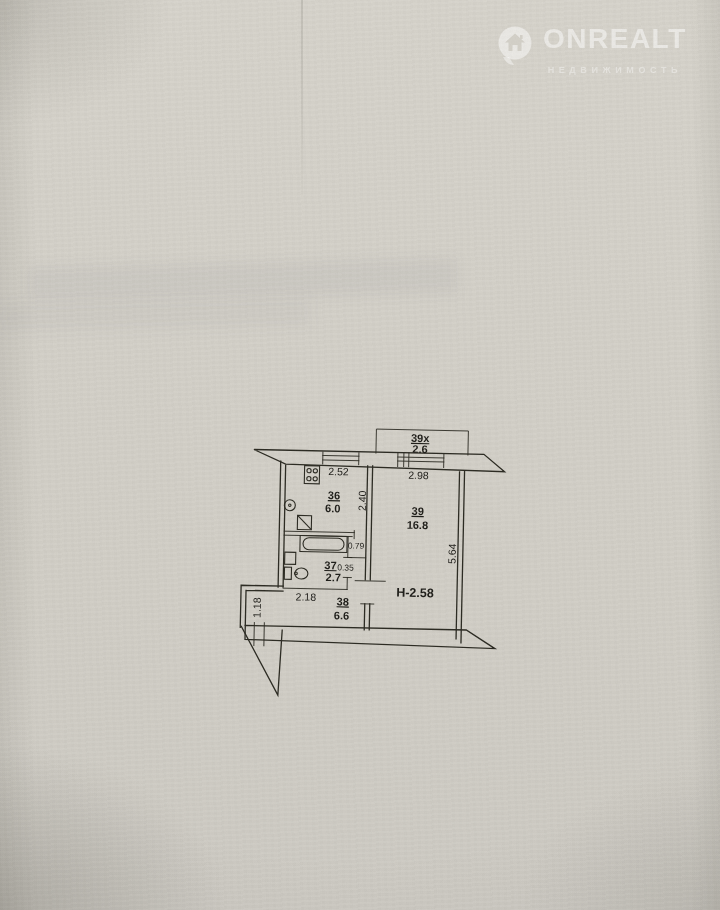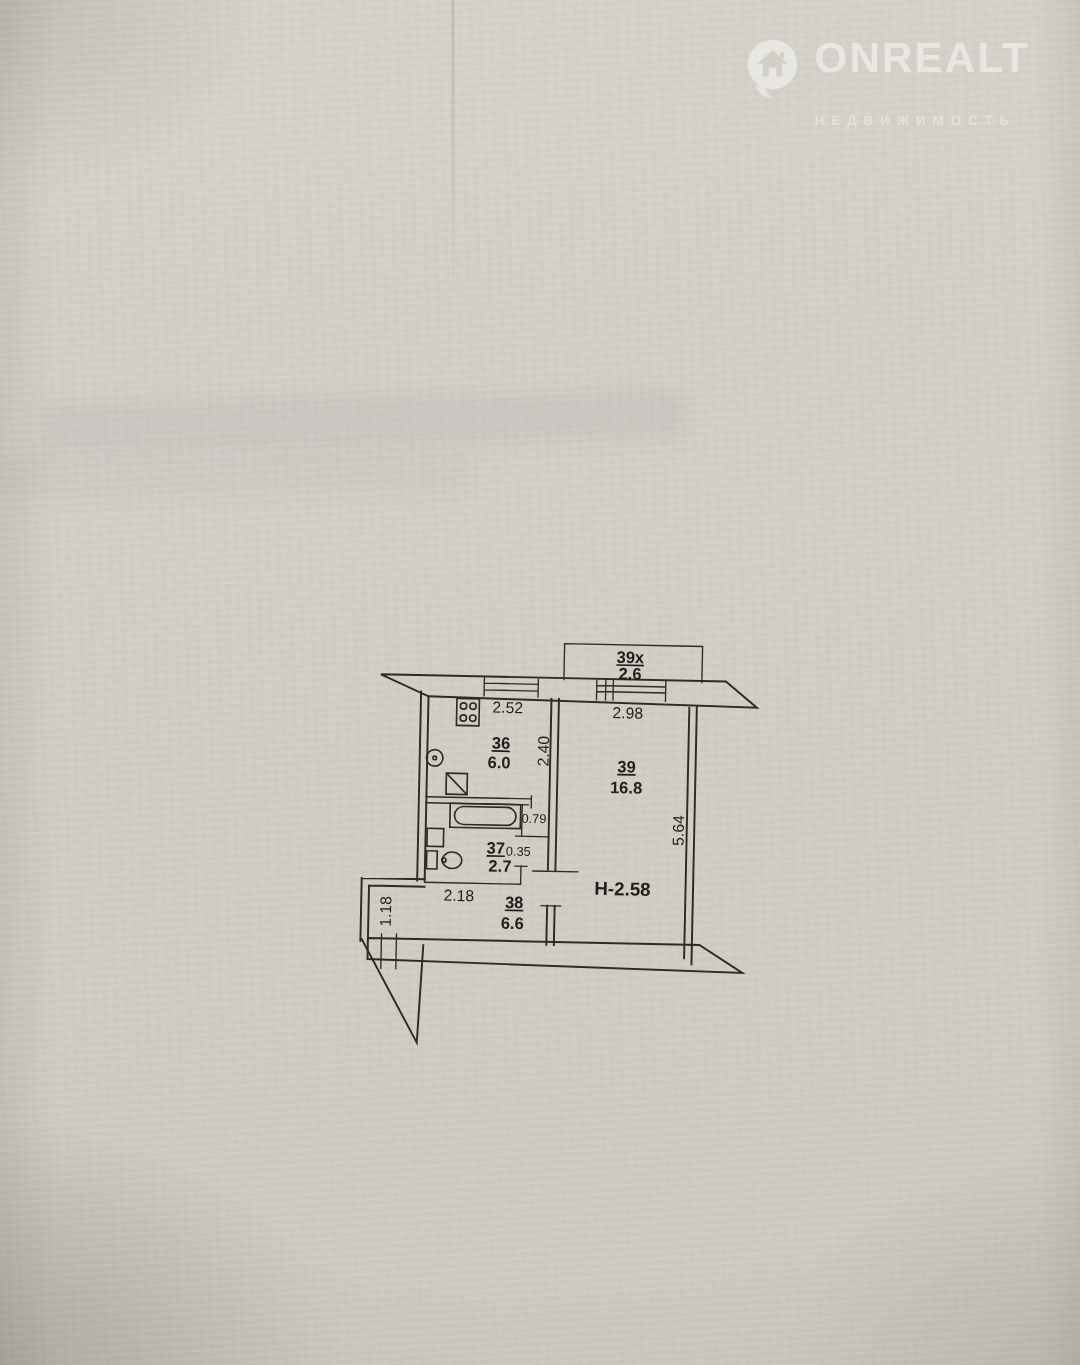--- a/index.html
+++ b/index.html
@@ -6,41 +6,42 @@
   .page{
     position:relative;width:720px;height:910px;overflow:hidden;
     font-family:"Liberation Sans",sans-serif;
     background:
       radial-gradient(34% 20% at 0% 0%, rgba(70,68,60,0.14), rgba(0,0,0,0) 70%),
       radial-gradient(45% 26% at 0% 100%, rgba(70,68,60,0.20), rgba(0,0,0,0) 70%),
       radial-gradient(40% 22% at 100% 100%, rgba(70,68,60,0.10), rgba(0,0,0,0) 70%),
       linear-gradient(90deg, rgba(90,88,78,0.10), rgba(0,0,0,0) 5%, rgba(0,0,0,0) 96%, rgba(90,88,78,0.09)),
       radial-gradient(120% 95% at 50% 42%, rgba(0,0,0,0) 55%, rgba(62,60,52,0.12) 100%),
       linear-gradient(180deg,#d8d5cd 0%,#d5d2ca 35%,#d3d0c8 65%,#cfccc5 100%);
+    text-align: center;
   }
   .fiber{
     position:absolute;inset:0;opacity:.5;pointer-events:none;
     background:
       repeating-linear-gradient(177deg, rgba(255,255,255,0.03) 0 2px, rgba(0,0,0,0.018) 2px 5px),
       repeating-linear-gradient(88deg, rgba(0,0,0,0.012) 0 3px, rgba(255,255,255,0.02) 3px 7px);
   }
   .noise{position:absolute;inset:0;pointer-events:none;}
   .crease{position:absolute;left:301px;top:0;width:2px;height:195px;
     background:linear-gradient(180deg,rgba(60,58,50,0.14),rgba(60,58,50,0.02));}
   .ghost{position:absolute;pointer-events:none;}
   .ghost1{left:28px;top:262px;width:430px;height:36px;background:rgba(68,72,92,0.055);
     filter:blur(6px);transform:rotate(-1.2deg);}
   .ghost2{left:0px;top:302px;width:310px;height:26px;background:rgba(68,72,92,0.045);
     filter:blur(7px);transform:rotate(-1deg);}
   .watermark{position:absolute;left:496px;top:24px;display:flex;align-items:flex-start;gap:7px;}
   .wm-icon{width:40px;height:48px;flex:0 0 auto;}
   .wm-text{display:flex;flex-direction:column;}
   .wm-brand{font-size:28px;font-weight:800;letter-spacing:1.5px;line-height:1.1;
     color:rgba(255,255,255,0.52);}
-  .wm-sub{font-size:9px;font-weight:700;letter-spacing:4.6px;margin-top:20px;
+  .wm-sub{font-size:9px;font-weight:700;letter-spacing:4.6px;margin-top:10px;
     color:rgba(255,255,255,0.40);}
   .plan{position:absolute;left:225px;top:415px;width:300px;height:300px;filter:blur(.25px);}
   .w{stroke:#2a2921;stroke-width:1.3;fill:none;stroke-linecap:square;}
   .thin{stroke-width:0.9;}
   .fx{stroke:#2a2921;stroke-width:1.1;fill:none;}
   text{fill:#1d1c18;font-family:"Liberation Sans",sans-serif;}
   .rm{font-size:11px;font-weight:700;text-decoration:underline;text-anchor:middle;}
   .ar{font-size:11px;font-weight:700;text-anchor:middle;}
   .t{font-size:10.5px;font-weight:400;text-anchor:middle;}
   .ts{font-size:8.5px;font-weight:400;text-anchor:middle;}

